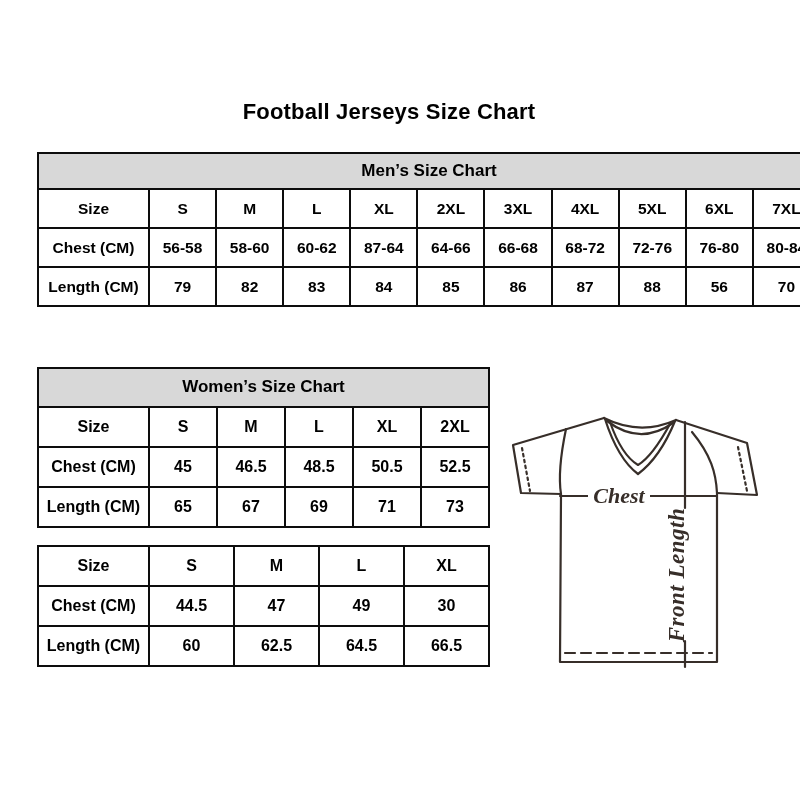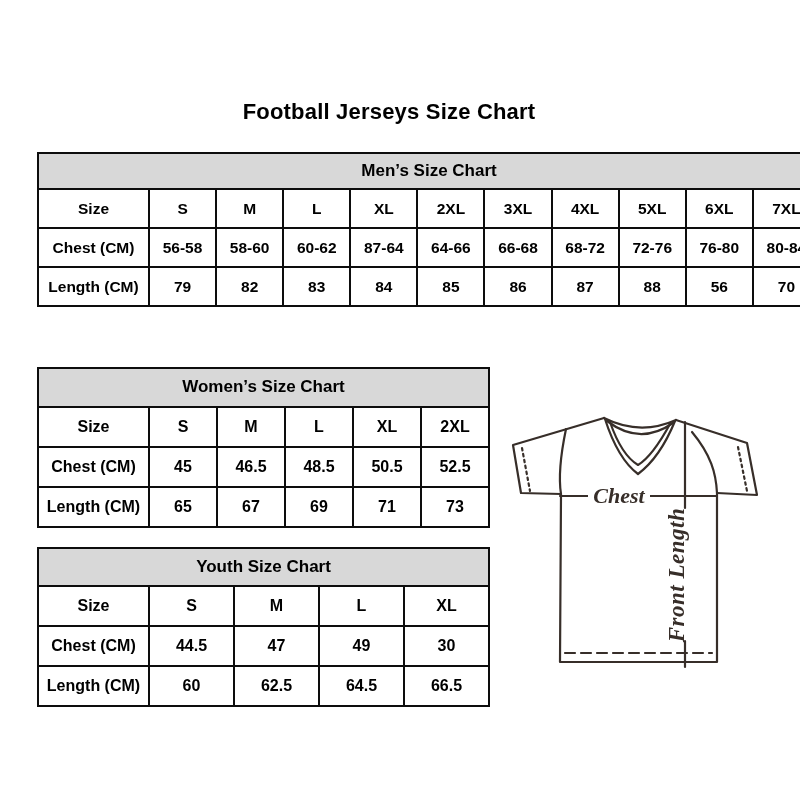--- a/index.html
+++ b/index.html
@@ -144,21 +144,20 @@
             <td>67</td>
             <td>69</td>
             <td>71</td>
             <td>73</td>
           </tr>
         </tbody>
       </table>
   </div>
 
   <div class="size-chart youth">
-    <div class="tbl-title">Youth Size Chart</div>
     <table>
         <colgroup>
           <col style="width: 111px;">
           <col>
           <col>
           <col>
           <col>
         </colgroup>
         <tbody>
           <tr>

